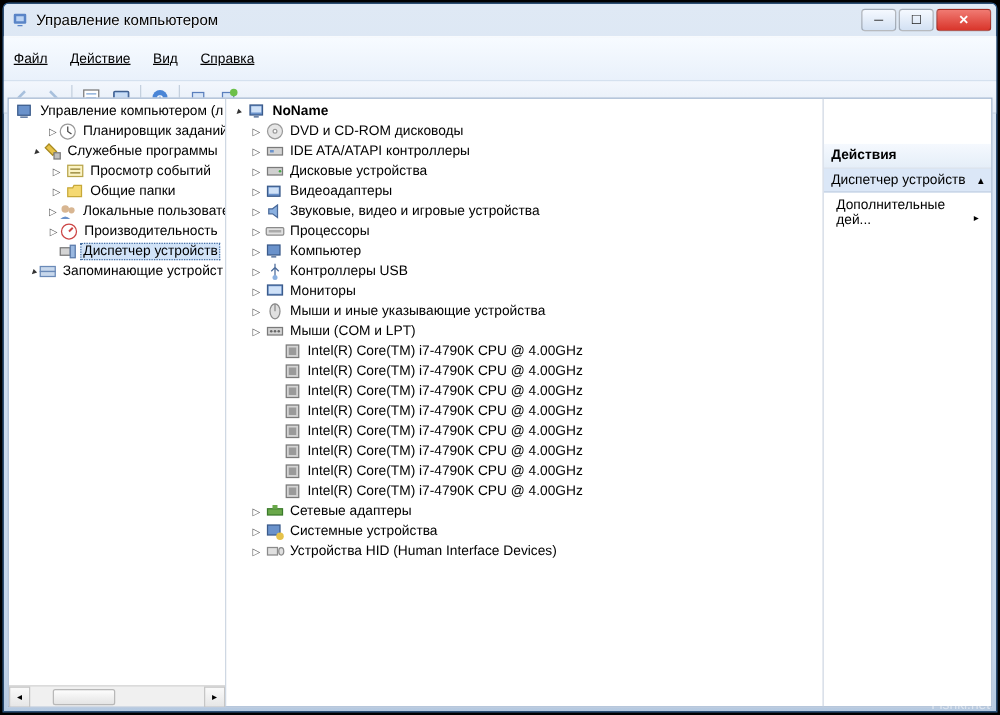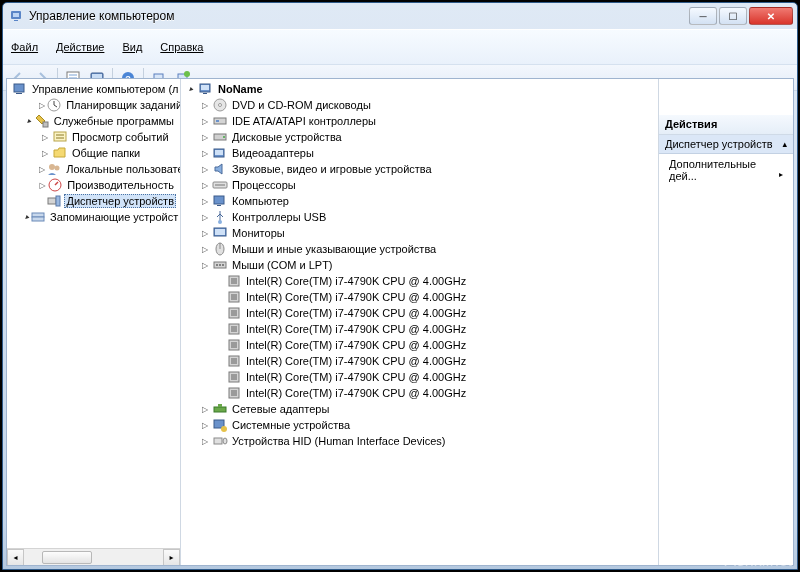--- a/index.html
+++ b/index.html
@@ -34,21 +34,21 @@
   .nicon { width:16px; height:16px; margin-right:2px; flex-shrink:0; }
   .nlabel { padding:0 2px; }
   .node.selected .nlabel { background:#d1e3f8; border:1px dotted #4a72a3; padding:0 1px; }
   .node.bold .nlabel { font-weight:600; }
   .actions-header { height:20px; background:linear-gradient(to bottom,#f5f9fe,#e5eef8); border-bottom:1px solid #cfdae7; padding:3px 6px; font-weight:600; }
   .actions-section { background:#dbe7f7; border-bottom:1px solid #c3d1e3; padding:3px 6px; display:flex; align-items:center; justify-content:space-between; }
   .actions-item { padding:4px 10px; cursor:pointer; }
   .hscroll { position:absolute; left:0; right:0; bottom:0; height:17px; background:#f0f0f0; border-top:1px solid #d4d4d4; display:flex; align-items:center; }
   .hscroll .thumb { width:50px; height:13px; background:linear-gradient(to bottom,#fdfdfd,#e4e4e4); border:1px solid #b8b8b8; border-radius:2px; margin-left:18px; }
   .hscroll .arrow { width:17px; height:17px; border:1px solid #c6c6c6; background:linear-gradient(to bottom,#fafafa,#e6e6e6); display:flex; align-items:center; justify-content:center; font-size:8px;}
-  .watermark { position:absolute; right:8px; bottom:2px; font-size:16px; color:rgba(255,255,255,.5); font-family:Arial; pointer-events:none; }
+  .watermark { position:absolute; right:8px; bottom:2px; font-size:11px; color:rgba(255,255,255,.5); font-family:Arial; pointer-events:none; }
   
   .d0{padding-left:2px}.d1{padding-left:16px}.d2{padding-left:30px}
   svg { display:block; }
 </style>
 </head>
 <body>
 
 <div class="window">
 
   <div class="titlebar">

